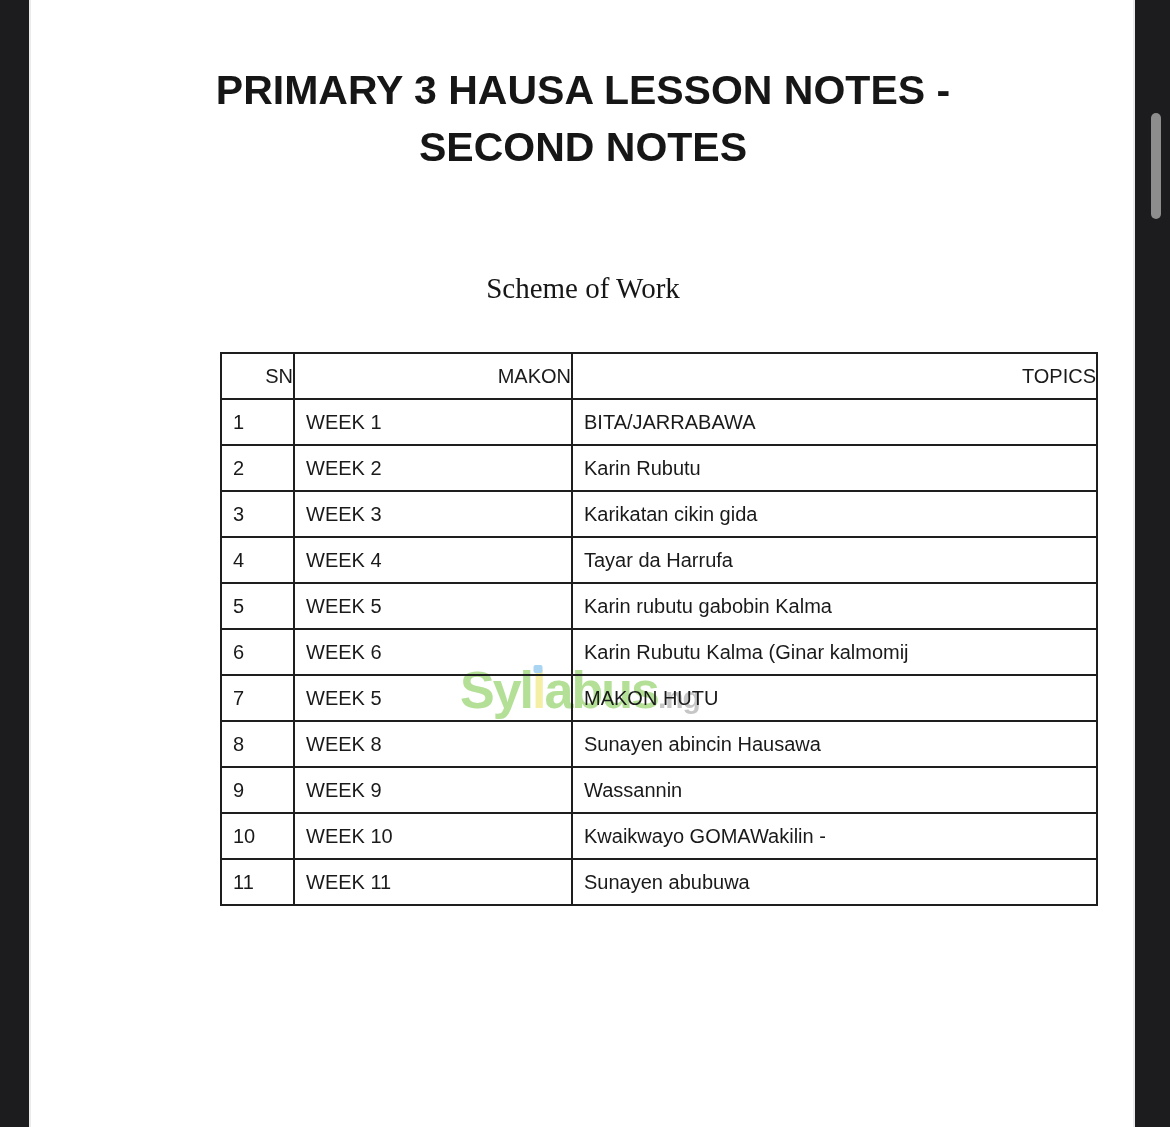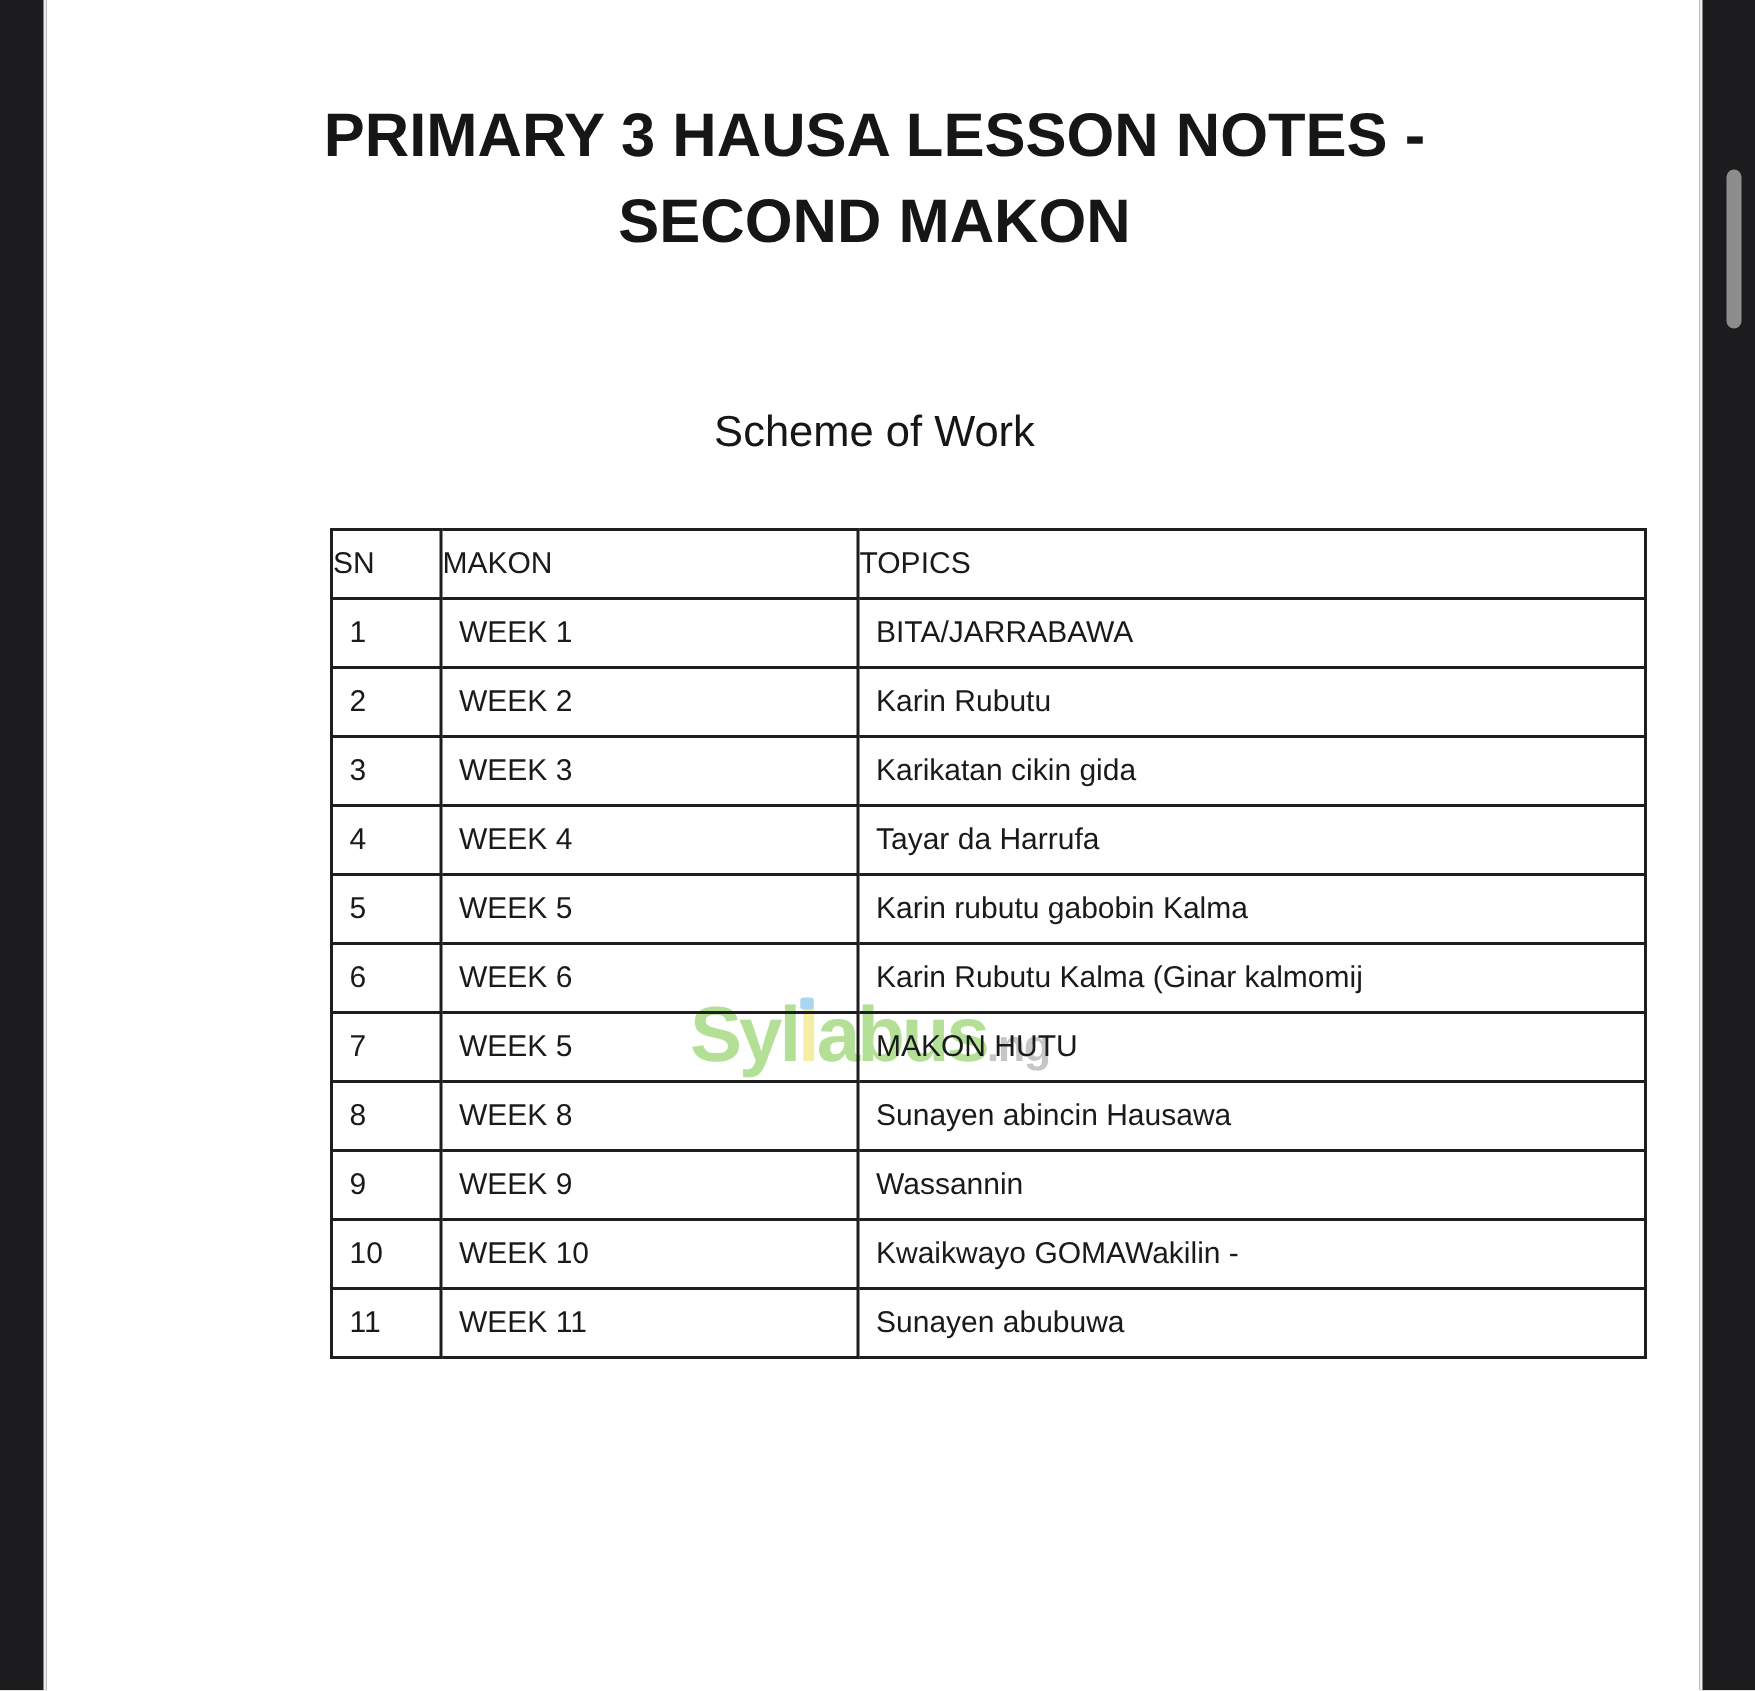--- a/index.html
+++ b/index.html
@@ -48,20 +48,21 @@
   .section-heading {
     position: absolute;
     left: 31px;
     top: 272px;
     width: 1104px;
     text-align: center;
     font-size: 29px;
     font-weight: 400;
     color: #161616;
     z-index: 2;
+    font-family: Liberation Serif, serif;
   }
   .watermark {
     position: absolute;
     left: 460px;
     top: 664px;
     font-size: 52px;
     line-height: 52px;
     font-weight: 700;
     letter-spacing: -2px;
     white-space: nowrap;
@@ -99,35 +100,35 @@
     border: 2px solid #1e1e1e;
     height: 46px;
     font-size: 20px;
     font-weight: 400;
     color: #1a1a1a;
     background: transparent;
     vertical-align: middle;
     overflow: hidden;
     white-space: nowrap;
   }
-  .scheme-table th { text-align: left; padding: 0; margin-left: 10px; }
+  .scheme-table th { text-align: right; padding: 0; margin-left: 10px; }
   .scheme-table td { text-align: left; padding: 0 4px 0 11px; }
 </style>
 </head>
 <body>
 
 <div class="screen">
 
   <div class="edge-bar left"></div>
   <div class="edge-bar right"></div>
   <div class="scrollbar-thumb"></div>
 
   <h1 class="doc-title">
     <span>PRIMARY 3 HAUSA LESSON NOTES -</span>
-    <span>SECOND MAKON</span>
+    <span>SECOND NOTES</span>
   </h1>
 
   <h2 class="section-heading">Scheme of Work</h2>
 
   <div class="watermark">
     <span class="wm-green">Syl</span><span class="wm-pencil">l</span><span class="wm-green">abus</span><span class="wm-suffix">.ng</span>
   </div>
 
   <table class="scheme-table">
     <colgroup>

